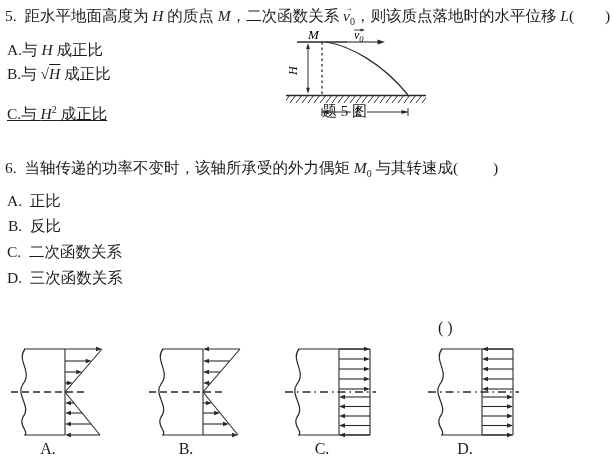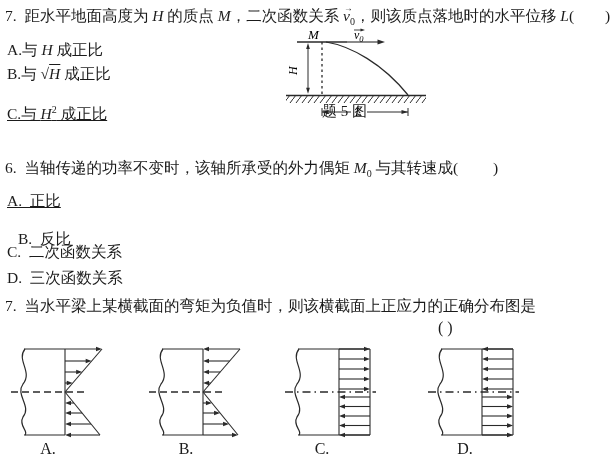--- a/index.html
+++ b/index.html
@@ -22,21 +22,21 @@
   .parens{position:absolute;font-size:16px;}
   .diag{position:absolute;width:110px;height:120px;}
   .diag svg{display:block;}
   .diag-label{width:80px;text-align:center;font-size:16px;margin-top:0px;}
 </style>
 </head>
 <body>
 
 <div class="page">
 
-  <div class="line" style="left:5px;top:6px;"><span>7.  距水平地面高度为 </span><span class="it">H</span><span> 的质点 </span><span class="it">M</span><span>，二次函数关系 </span><span class="it vec">v</span><sub>0</sub><span>，则该质点落地时的水平位移 </span><span class="it">L</span><span>(        )</span></div>
+  <div class="line" style="left:5px;top:6px;"><span>5.  距水平地面高度为 </span><span class="it">H</span><span> 的质点 </span><span class="it">M</span><span>，二次函数关系 </span><span class="it vec">v</span><sub>0</sub><span>，则该质点落地时的水平位移 </span><span class="it">L</span><span>(        )</span></div>
   <div class="line" style="left:7px;top:40px;"><span>A.与 </span><span class="it">H</span><span> 成正比</span></div>
   <div class="line" style="left:7px;top:64px;"><span>B.与 </span><span>√</span><span class="it ov">H</span><span> 成正比</span></div>
   <div class="line" style="left:7px;top:100px;text-decoration:underline;"><span>C.与 </span><span class="it">H</span><sup>2</sup><span> 成正比</span></div>
 
   <svg class="fig" width="150" height="92" viewBox="0 0 150 92">
     <defs>
       <pattern id="hatch" width="6" height="8" patternUnits="userSpaceOnUse">
         <path d="M0,8 L6,0" stroke="#2a2a2a" stroke-width="1"></path>
       </pattern>
     </defs>
@@ -66,26 +66,25 @@
     <line x1="127" y1="81" x2="127" y2="89" stroke="#2a2a2a" stroke-width="1"></line>
     <line x1="41" y1="85" x2="70" y2="85" stroke="#2a2a2a" stroke-width="1"></line>
     <line x1="86" y1="85" x2="127" y2="85" stroke="#2a2a2a" stroke-width="1"></line>
     <polygon points="41,85 47.5,83 47.5,87" fill="#2a2a2a"></polygon>
     <polygon points="127,85 120.5,83 120.5,87" fill="#2a2a2a"></polygon>
     <text x="74" y="89" font-size="12" class="it">L</text>
   </svg>
   <div class="caption">题 5 图</div>
 
   <div class="line" style="left:5px;top:158px;text-align:center;"><span>6.  当轴传递的功率不变时，该轴所承受的外力偶矩 </span><span class="it">M</span><sub>0</sub><span> 与其转速成(         )</span></div>
-  <div class="line" style="left:7px;top:191px;text-decoration:underline;">A.  正比</div>
-  <div class="line" style="left:18px;top:216px;margin-top:13px;">B.  反比</div>
+  <div class="line" style="left:7px;top:191px;">A.  正比</div>
+  <div class="line" style="left:8px;top:216px;">B.  反比</div>
   <div class="line" style="left:7px;top:268px;">D.  三次函数关系</div>
   <div class="line" style="left:7px;top:242px;">C.  二次函数关系</div>
 
-  <div class="line" style="left:5px;top:296px;">7.  当水平梁上某横截面的弯矩为负值时，则该横截面上正应力的正确分布图是</div>
   <div class="parens" style="left:438px;top:319px;">(           )</div>
 
   <div class="diag" style="left:8px;top:344px;">
     <svg width="100" height="96" viewBox="0 0 100 96">
         <path d="M17,5 C8,16 25,28 15,40 C7,51 24,62 15,73 C10,82 21,87 17,91" fill="none" stroke="#2a2a2a" stroke-width="1.2"></path>
         <line x1="16" y1="5" x2="57" y2="5" stroke="#2a2a2a" stroke-width="1.1"></line>
         <line x1="16" y1="91" x2="57" y2="91" stroke="#2a2a2a" stroke-width="1.1"></line>
         <line x1="57" y1="5" x2="57" y2="91" stroke="#2a2a2a" stroke-width="1.1"></line>
         <line x1="3" y1="48" x2="80" y2="48" stroke="#2a2a2a" stroke-width="1.3" stroke-dasharray="7,4"></line>
         <line x1="57" y1="48" x2="94" y2="5" stroke="#2a2a2a" stroke-width="1.1"></line>

